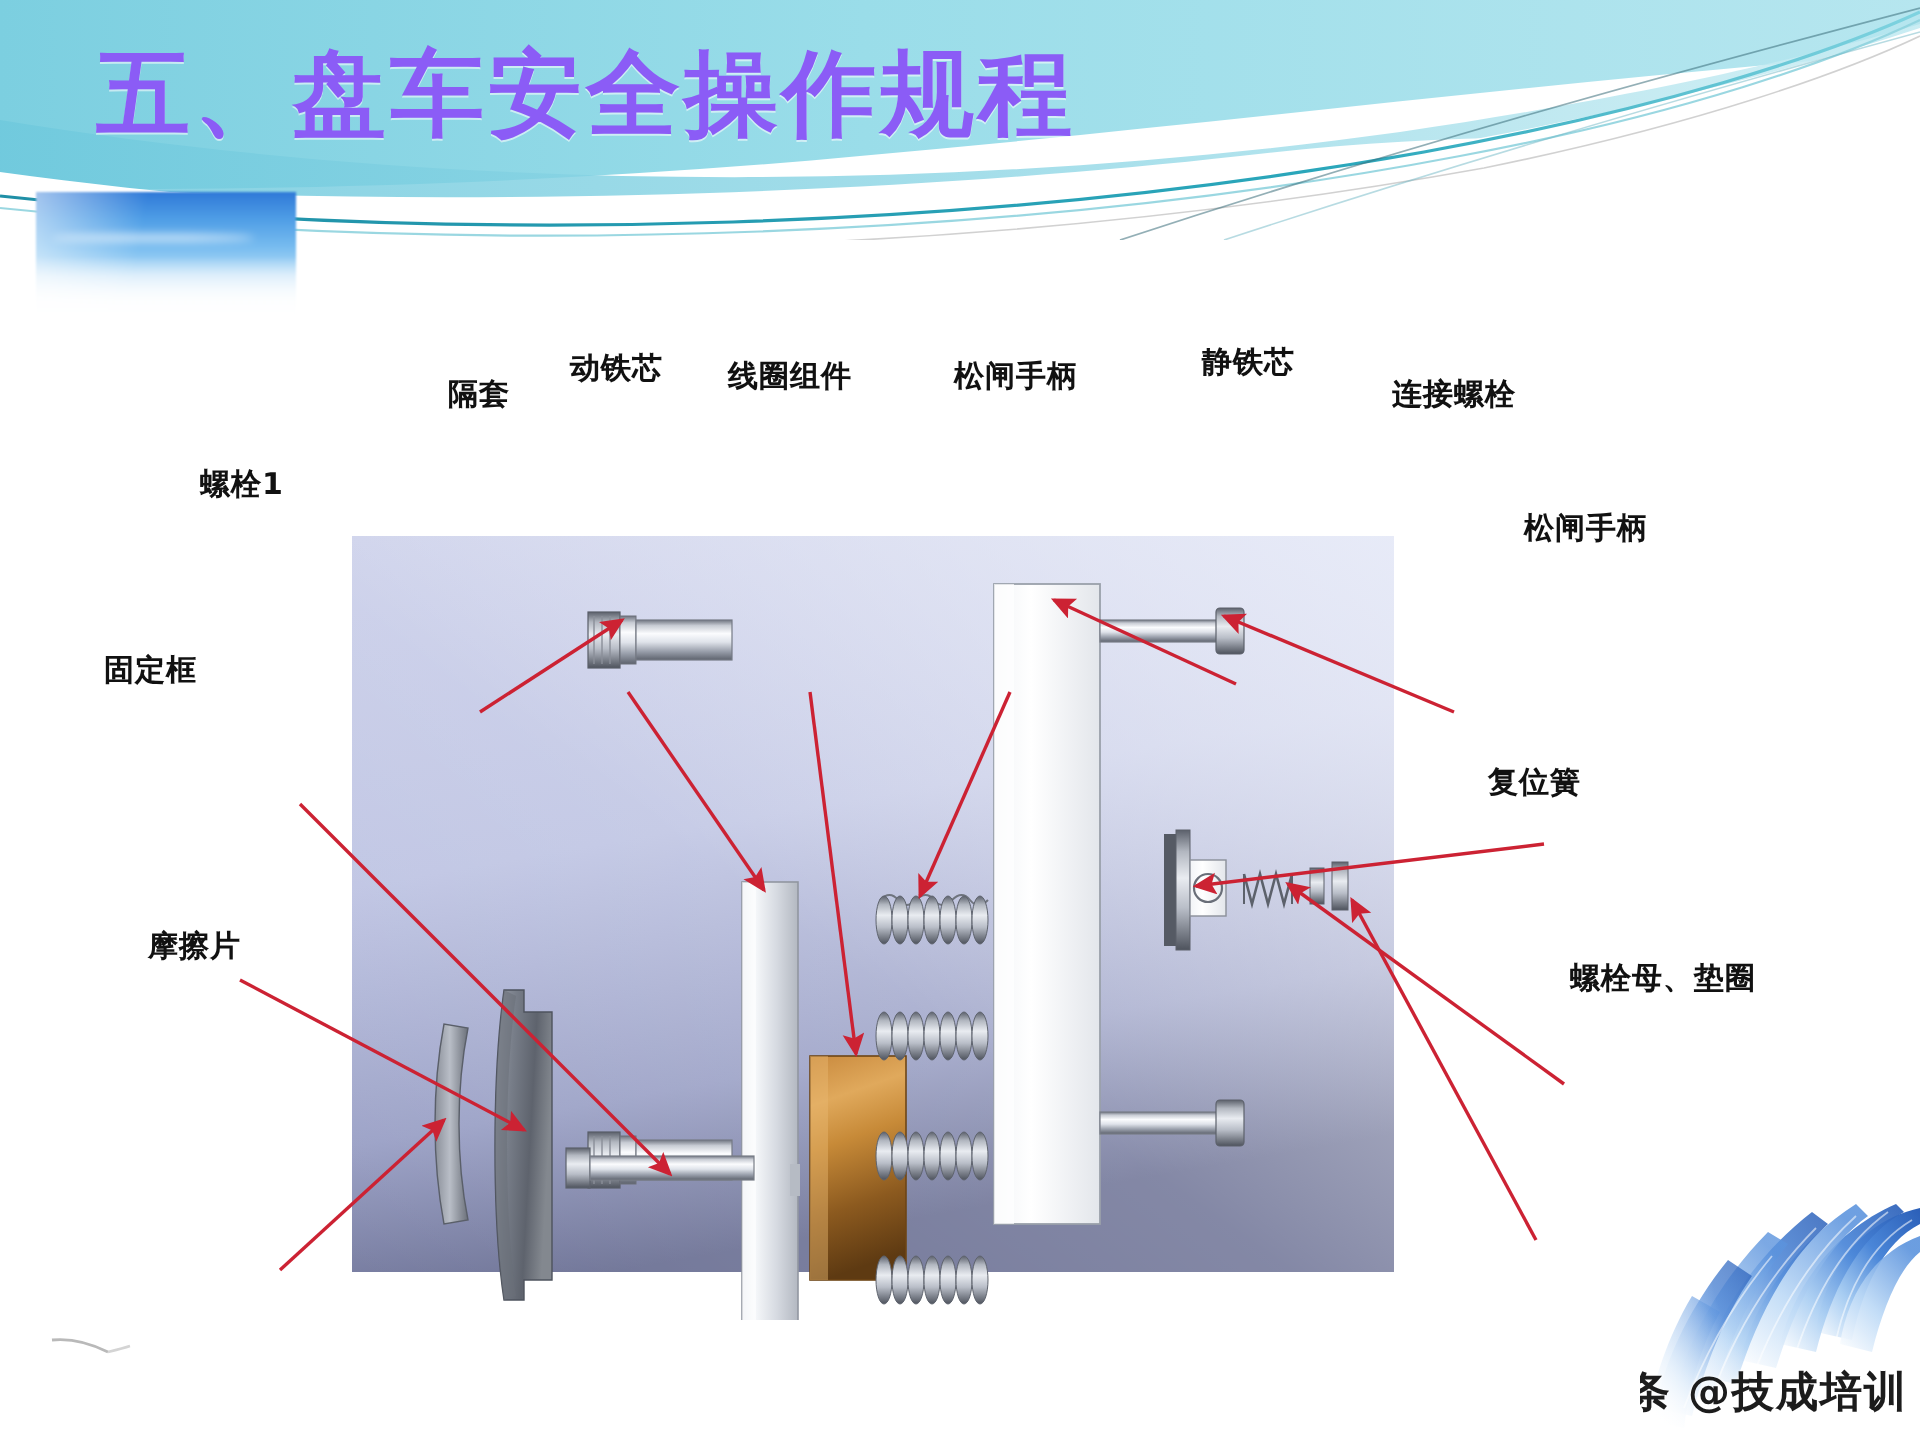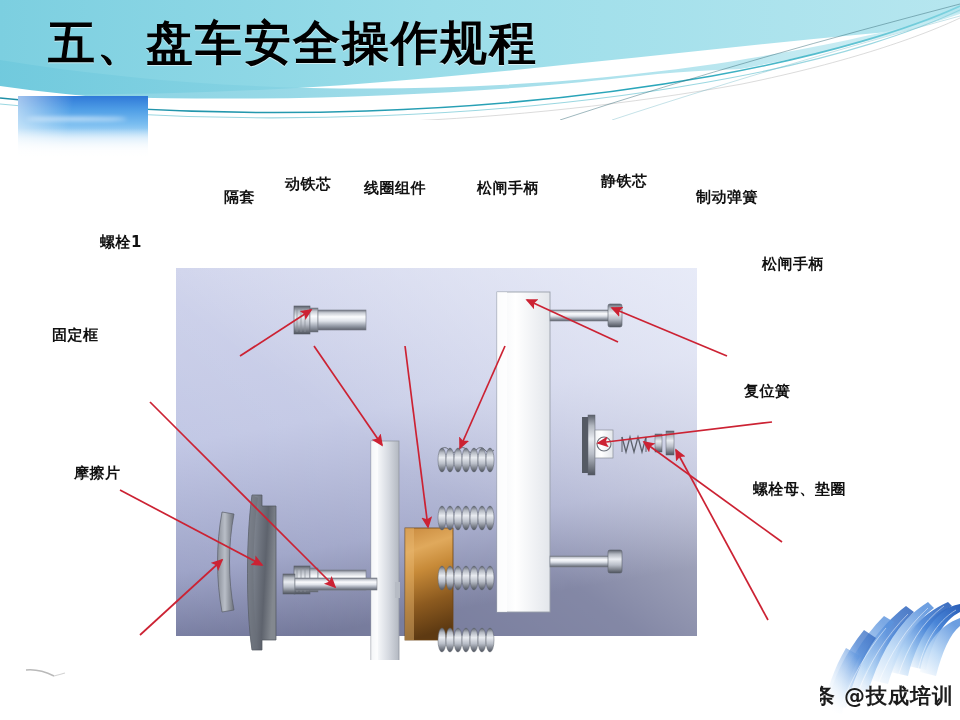--- a/index.html
+++ b/index.html
@@ -11,23 +11,23 @@
   }
   .slide{position:absolute;inset:0;width:960px;height:720px;overflow:hidden;background:#fff;}
 
   
   .header-band{position:absolute;left:0;top:0;width:960px;height:120px;overflow:hidden;}
   .header-svg{position:absolute;left:0;top:0;}
 
   
   .title{
     position:absolute;left:48px;top:18px;
-    font-family:Liberation Mono, monospace;
+    font-family:Liberation Sans, sans-serif;
     font-size:47px;line-height:58px;font-weight:700;
-    color:#000000;white-space:nowrap;letter-spacing:2px;
+    color:#8b5cf6;white-space:nowrap;letter-spacing:2px;
     text-shadow:0 1px 0 rgba(255,255,255,.55);
   }
 
   
   .sky-photo{
     position:absolute;left:18px;top:96px;width:130px;height:62px;
     background:
       linear-gradient(to bottom,
         rgba(255,255,255,0) 0%,
         rgba(255,255,255,0) 52%,
@@ -345,24 +345,24 @@
     </svg>
 
     <div class="lbl" style="left:100px;top:83px">螺栓1</div>
     <div class="lbl" style="left:52px; top:176px">固定框</div>
     <div class="lbl" style="left:74px; top:314px">摩擦片</div>
     <div class="lbl" style="left:224px;top:38px">隔套</div>
     <div class="lbl" style="left:285px;top:25px">动铁芯</div>
     <div class="lbl" style="left:364px;top:29px">线圈组件</div>
     <div class="lbl" style="left:477px;top:29px">松闸手柄</div>
     <div class="lbl" style="left:601px;top:22px">静铁芯</div>
-    <div class="lbl" style="left:696px;top:38px">制动弹簧</div>
+    <div class="lbl" style="left:696px;top:38px">连接螺栓</div>
     <div class="lbl" style="left:762px;top:105px">松闸手柄</div>
     <div class="lbl" style="left:744px;top:232px">复位簧</div>
-    <div class="lbl" style="left:753px;top:330px">螺栓母、垫圈</div>
+    <div class="lbl" style="left:785px;top:330px">螺栓母、垫圈</div>
   </div>
 
   <svg class="corner-mark" width="42" height="12" viewBox="0 0 42 12">
     <path d="M2,4 C12,3 22,6 30,10" fill="none" stroke="#b9b9b9" stroke-width="1.4"></path>
     <path d="M30,10 C34,9 38,8 41,7" fill="none" stroke="#d4d4d4" stroke-width="1.2"></path>
   </svg>
 
   <div class="flower">
     <svg width="140" height="120" viewBox="0 0 140 120">
       <defs>

